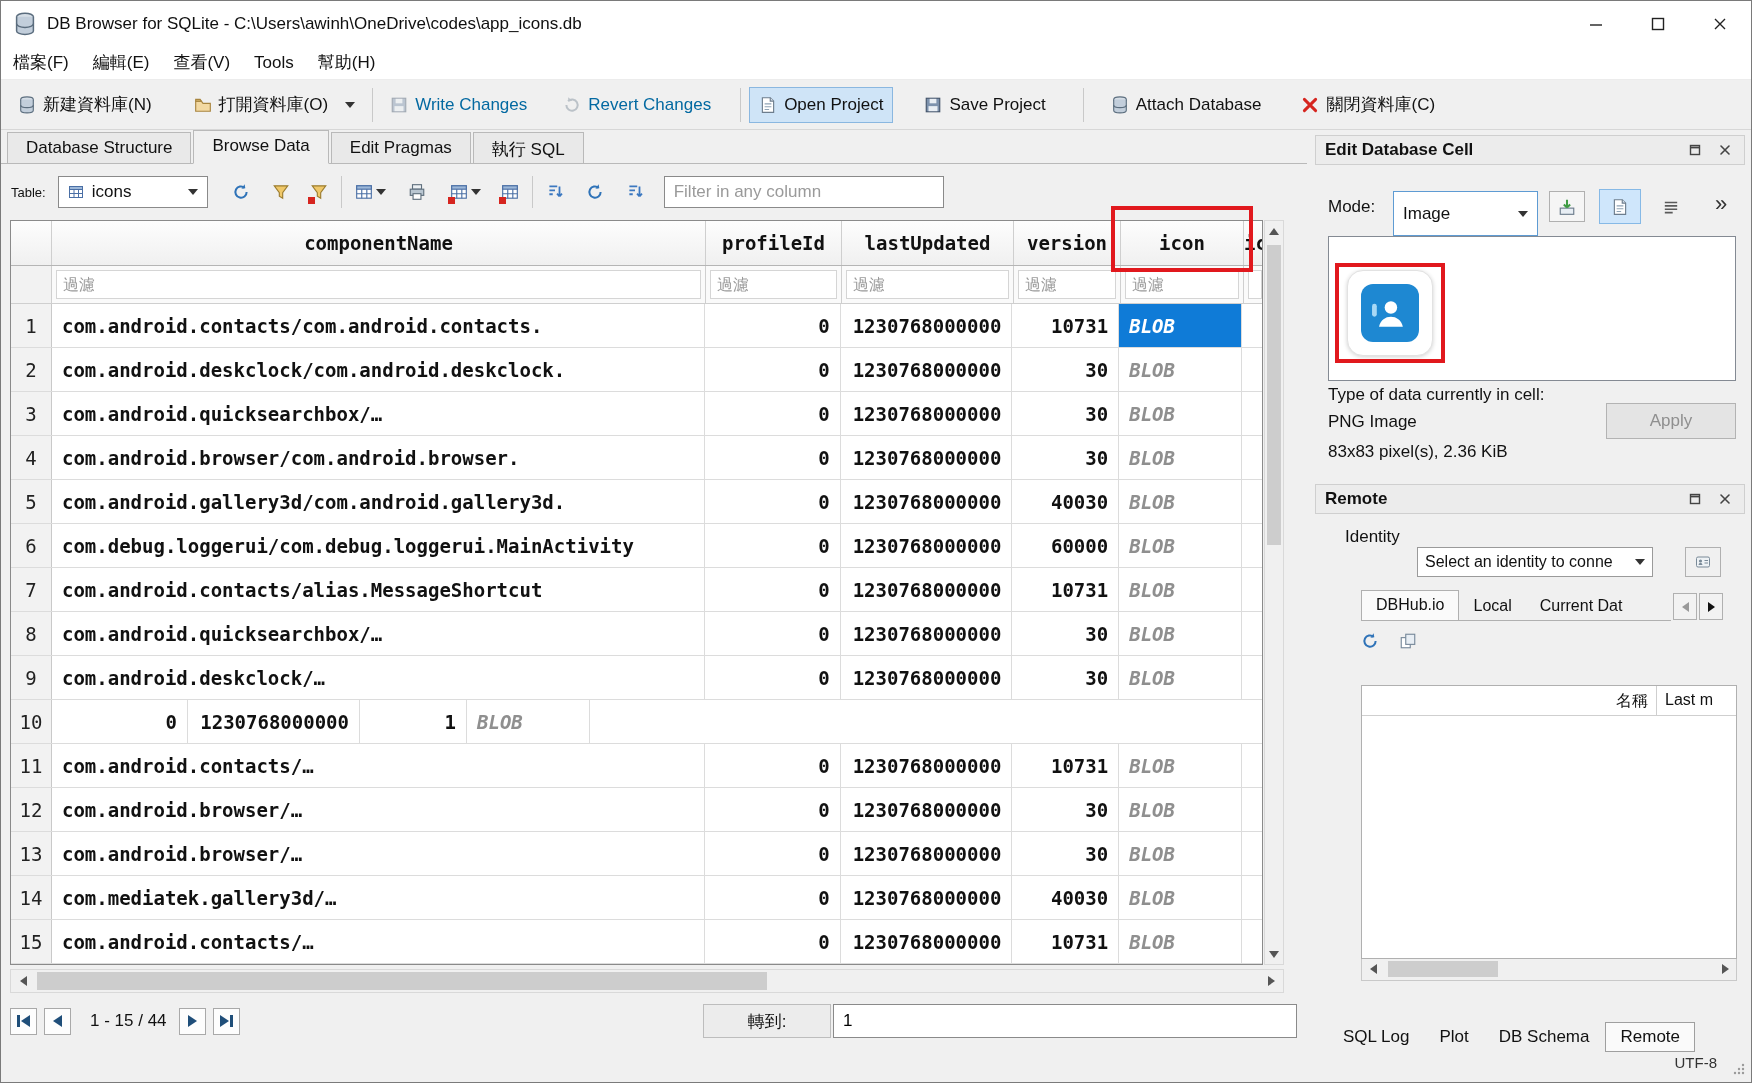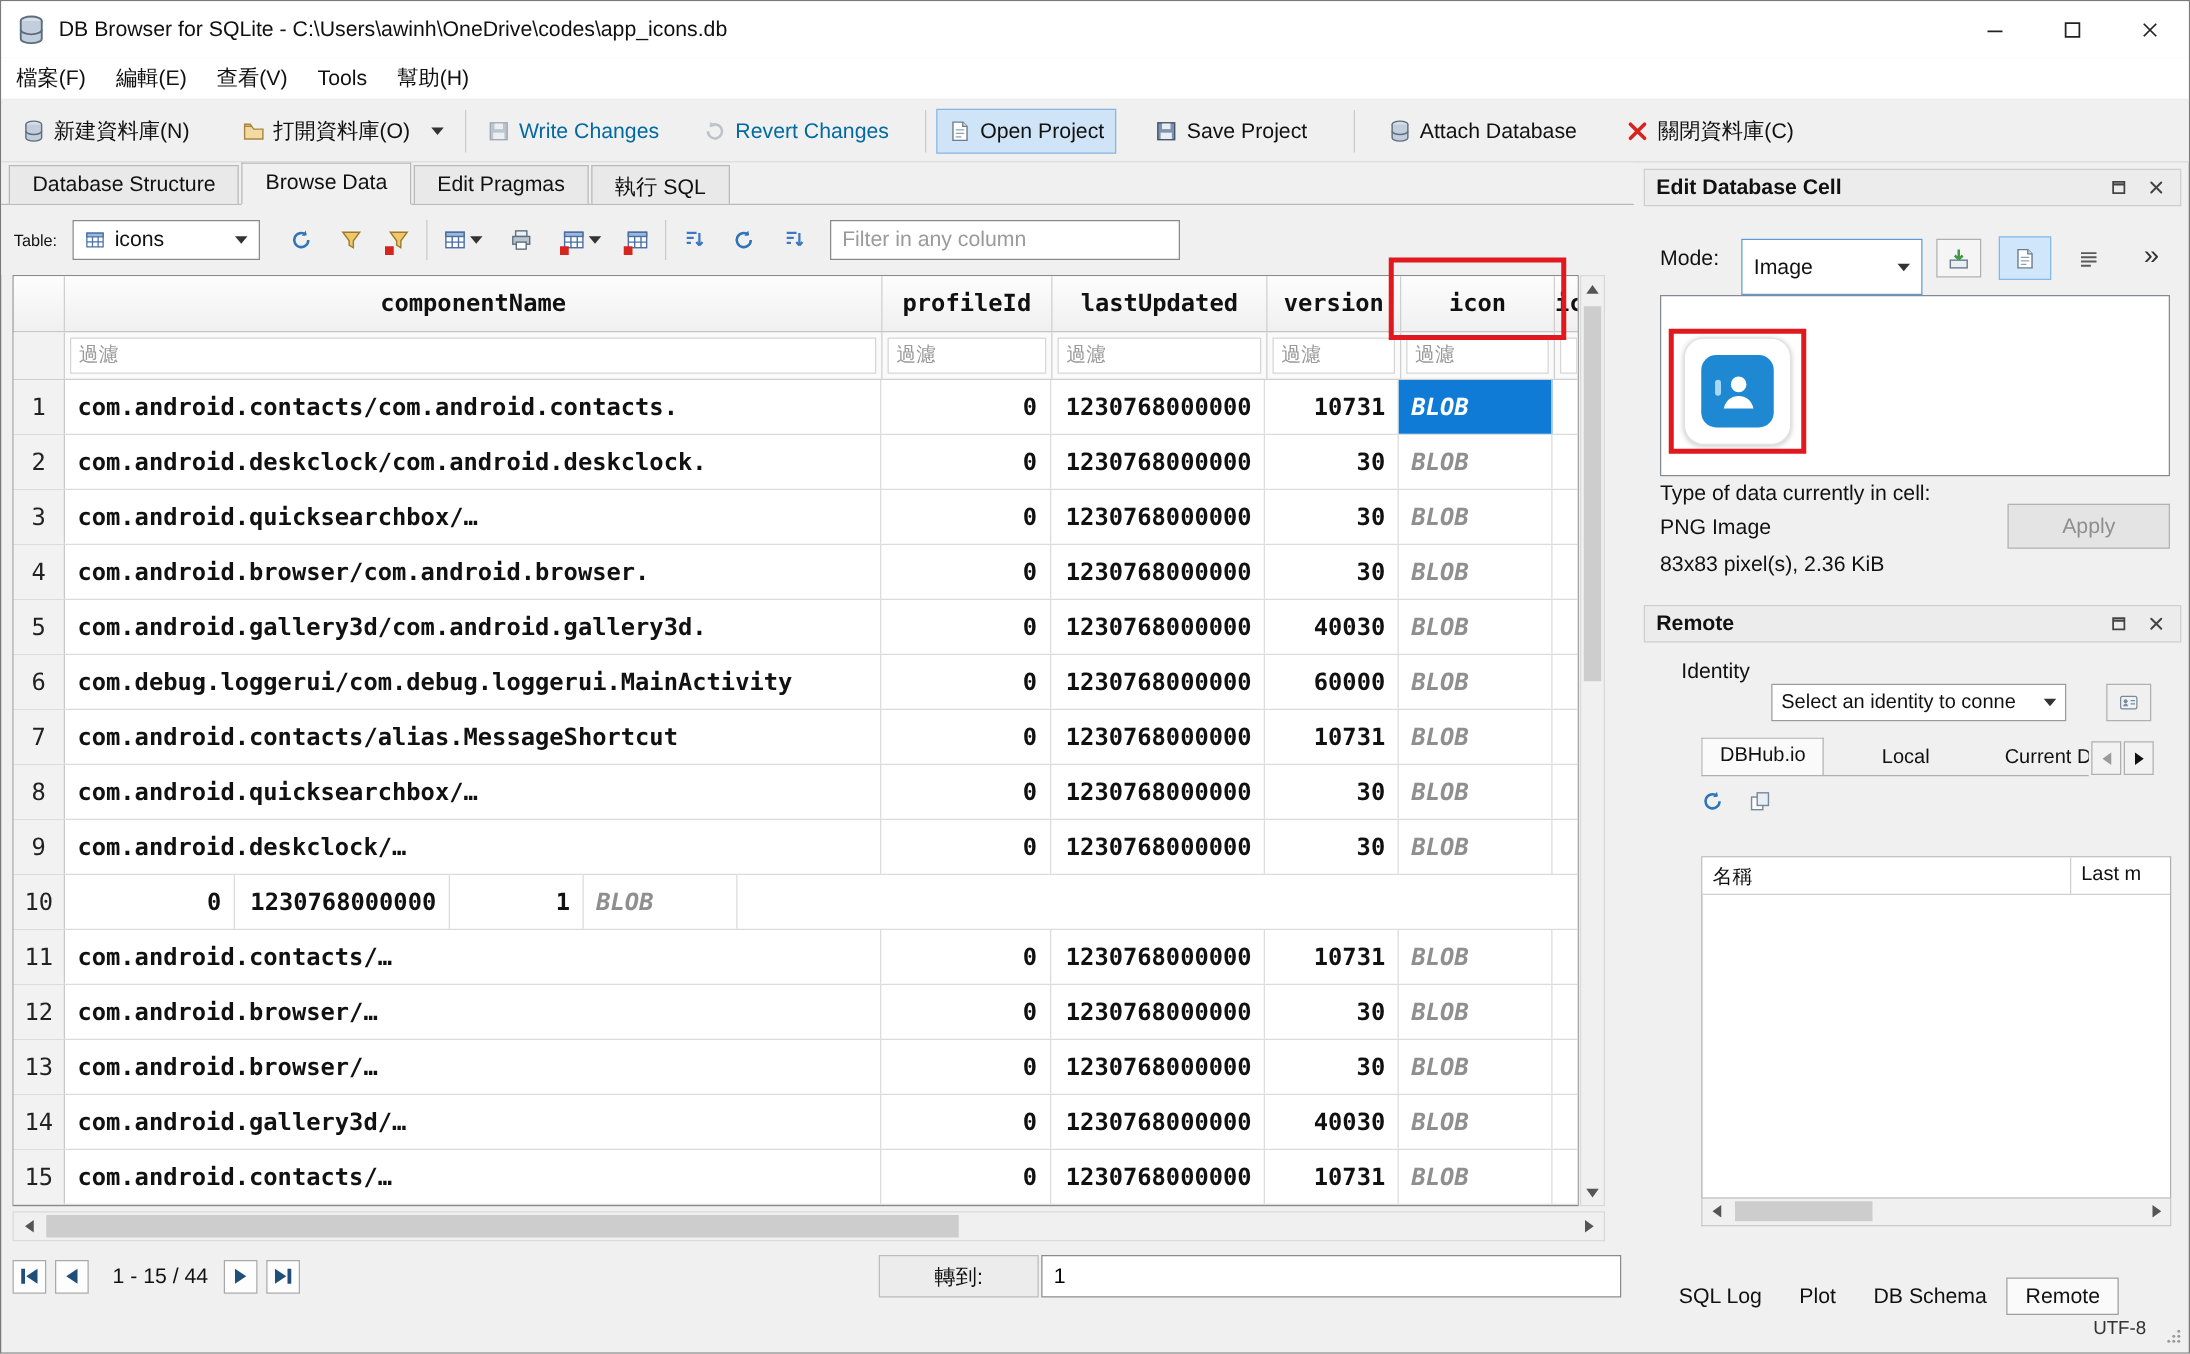--- a/index.html
+++ b/index.html
@@ -100,31 +100,31 @@
   .contact-glyph { width:58px; height:58px; background:#1e88d2; border-radius:12px; display:flex; align-items:center; justify-content:center; }
 
   .cap { position:absolute; left:1327px; font-size:17px; color:#111; }
   .apply-btn { position:absolute; left:1605px; top:402px; width:130px; height:36px; background:#e4e4e4; border:1px solid #b3b3b3; color:#8f8f8f; font-size:17px; display:flex; align-items:center; justify-content:center; }
 
   .identity-label { position:absolute; left:1344px; top:526px; font-size:17px; }
   .identity-select { position:absolute; left:1416px; top:546px; width:236px; height:30px; border:1px solid #9a9a9a; background:#fff; display:flex; align-items:center; padding:0 7px; font-size:16px; }
   .identity-select .combo-text { flex:1; white-space:nowrap; overflow:hidden; }
   .identity-btn { position:absolute; left:1684px; top:546px; width:36px; height:30px; background:#f0f0f0; border:1px solid #b0b0b0; display:flex; align-items:center; justify-content:center; }
 
-  .remote-tabs { position:absolute; left:1360px; top:589px; width:310px; height:31px; display:flex; align-items:flex-end; overflow:hidden; border-bottom:1px solid #b0b0b0;gap:32px; }
+  .remote-tabs { position:absolute; left:1360px; top:589px; width:310px; height:31px; display:flex; align-items:flex-end; overflow:hidden; border-bottom:1px solid #b0b0b0; }
   .rtab { font-size:16px; padding:5px 14px 6px; white-space:nowrap; height:28px; }
   .rtab.active { background:#fafafa; border:1px solid #b0b0b0; border-bottom:1px solid #fafafa; height:31px; margin-bottom:-1px; }
   .tab-scroll { position:absolute; top:592px; width:24px; height:27px; background:#f2f2f2; border:1px solid #b0b0b0; display:flex; align-items:center; justify-content:center; }
 
   .remote-toolbar { position:absolute; left:1360px; top:629px; height:26px; display:flex; gap:20px; align-items:center; }
 
   .remote-table { position:absolute; left:1360px; top:684px; width:376px; height:274px; background:#fff; border:1px solid #b0b0b0; }
   .remote-thead { height:30px; border-bottom:1px solid #cfcfcf; display:flex; font-size:16px; background:#fff; }
   .rt-col { padding:5px 8px; border-right:1px solid #cfcfcf; overflow:hidden; white-space:nowrap; }
-  .rt-col.name { width:317px; }
+  .rt-col.name { width:317px;text-align:right; }
   .rt-col.last { width:84px; border-right:none; }
   .remote-hscroll { position:absolute; left:1360px; top:958px; width:376px; height:22px; background:#f0f0f0; border:1px solid #c9c9c9; border-top:none; }
   .remote-hscroll .thumb { position:absolute; left:26px; top:2px; width:110px; height:16px; background:#cdcdcd; }
   .rhs-arrow { position:absolute; top:0; width:22px; height:20px; display:flex; align-items:center; justify-content:center; }
 
   .bottom-tabs { position:absolute; left:1314px; top:1021px; height:30px; display:flex; align-items:center; padding-left:14px; }
   .btab { font-size:17px; padding:4px 14px; margin-right:2px; }
   .btab.active { background:#fafafa; border:1px solid #9f9f9f; }
 
   .statusbar-enc { position:absolute; right:34px; top:1053px; font-size:15px; color:#333; }
@@ -517,21 +517,21 @@
           <div class="cell num w-num">13</div>
           <div class="cell w-name">com.android.browser/…</div>
           <div class="cell right w-prof">0</div>
           <div class="cell right w-upd">1230768000000</div>
           <div class="cell right w-ver">30</div>
           <div class="cell blob w-icon">BLOB</div>
           <div class="cell w-extra"></div>
         </div>
         <div class="grid-row">
           <div class="cell num w-num">14</div>
-          <div class="cell w-name">com.android.gallery3d/…</div>
+          <div class="cell w-name">com.mediatek.gallery3d/…</div>
           <div class="cell right w-prof">0</div>
           <div class="cell right w-upd">1230768000000</div>
           <div class="cell right w-ver">40030</div>
           <div class="cell blob w-icon">BLOB</div>
           <div class="cell w-extra"></div>
         </div>
         <div class="grid-row">
           <div class="cell num w-num">15</div>
           <div class="cell w-name">com.android.contacts/…</div>
           <div class="cell right w-prof">0</div>

